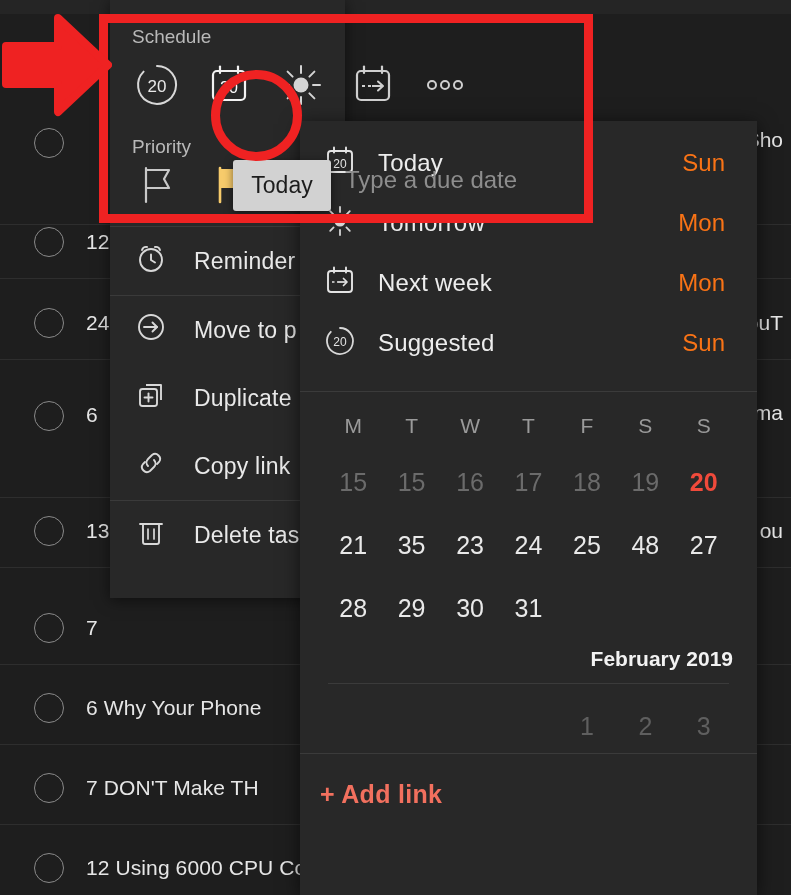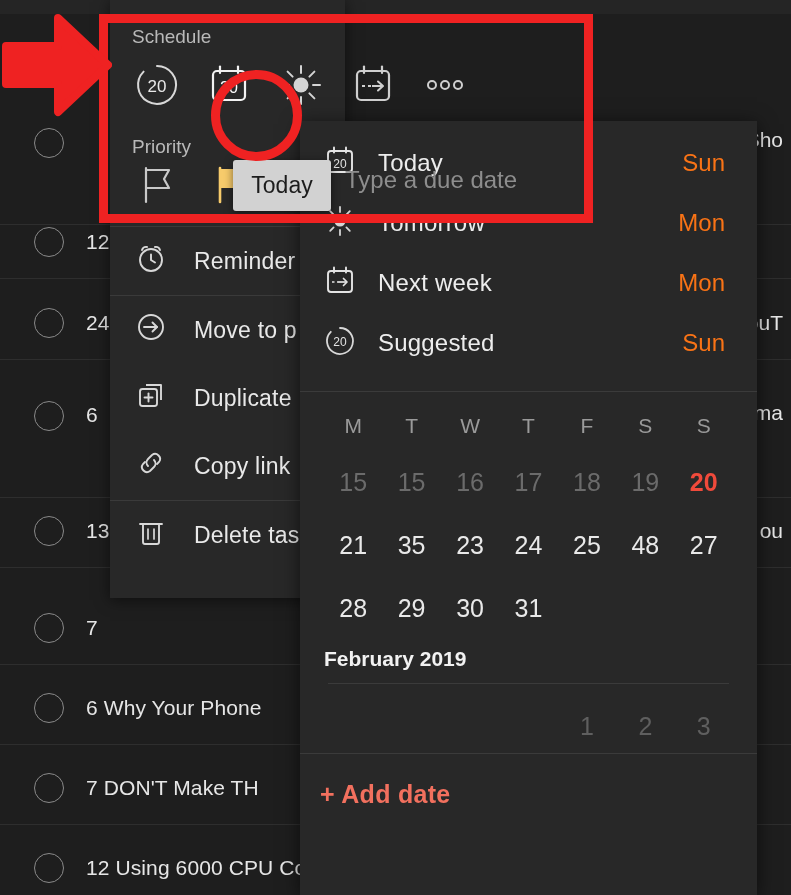--- a/index.html
+++ b/index.html
@@ -109,21 +109,21 @@
   .cal-dow {
     color: #9a9a9a; font-size: 21px; padding: 12px 0 6px 0;
   }
   .cal-day {
     font-size: 25px; padding: 10px 0; color: #e9e9e9;
   }
   .cal-day.muted { color: #6b6b6b; }
   .cal-day.today { color: #f04a3b; font-weight: bold; }
   .cal-day.blank { color: transparent; }
   .cal-month {
-    text-align: left; color: #f2f2f2; font-size: 21px;
+    text-align: right; color: #f2f2f2; font-size: 21px;
     font-weight: bold; padding: 14px 0 12px 0;
   }
   .cal-rule { height: 1px; background: #3b3b3b; margin: 0 4px; }
   .cal-overflow {
     display: grid; grid-template-columns: repeat(7, 1fr);
     text-align: center; padding-top: 18px;
   }
   .cal-overflow .cal-day { color: #5f5f5f; }
 
   .dp-bottom-sep { height: 1px; background: #3b3b3b; }
@@ -485,21 +485,21 @@
       <div class="cal-day"></div>
       <div class="cal-day"></div>
       <div class="cal-day">1</div>
       <div class="cal-day">2</div>
       <div class="cal-day">3</div>
     </div>
   </div>
 
   <div class="dp-bottom-sep" style="margin-top:2px;"></div>
 
-  <div class="dp-addtime">+ Add date</div>
+  <div class="dp-addtime">+ Add link</div>
 </div>
 
 <div style="position:absolute;left:345px;top:166px;color:#8d8d8d;font-size:24px;white-space:nowrap;">Type a due date</div>
 
 <div id="tooltip">Today</div>
 
 <div id="anno-rect"></div>
 <div id="anno-circle"></div>
 <svg id="anno-arrow" viewBox="0 0 110 106">
   <path d="M4 34 L56 34 L56 6 L106 53 L56 100 L56 72 L4 72 Z" fill="#ef2222" stroke="#ef2222" stroke-width="8" stroke-linejoin="round"></path>

